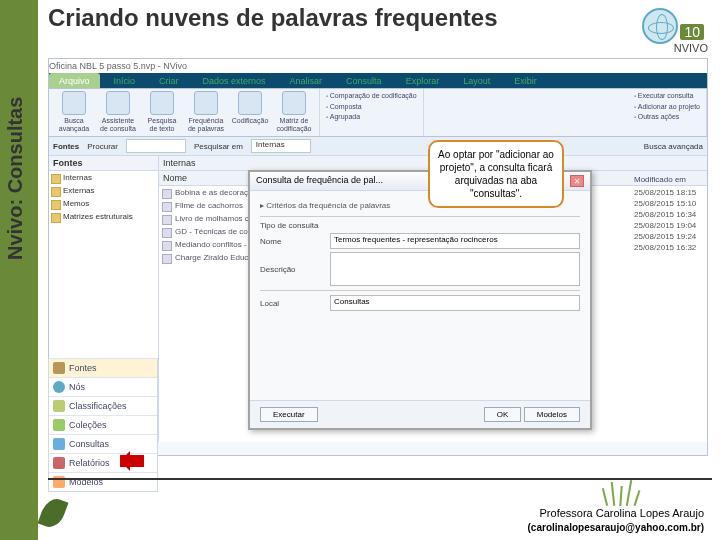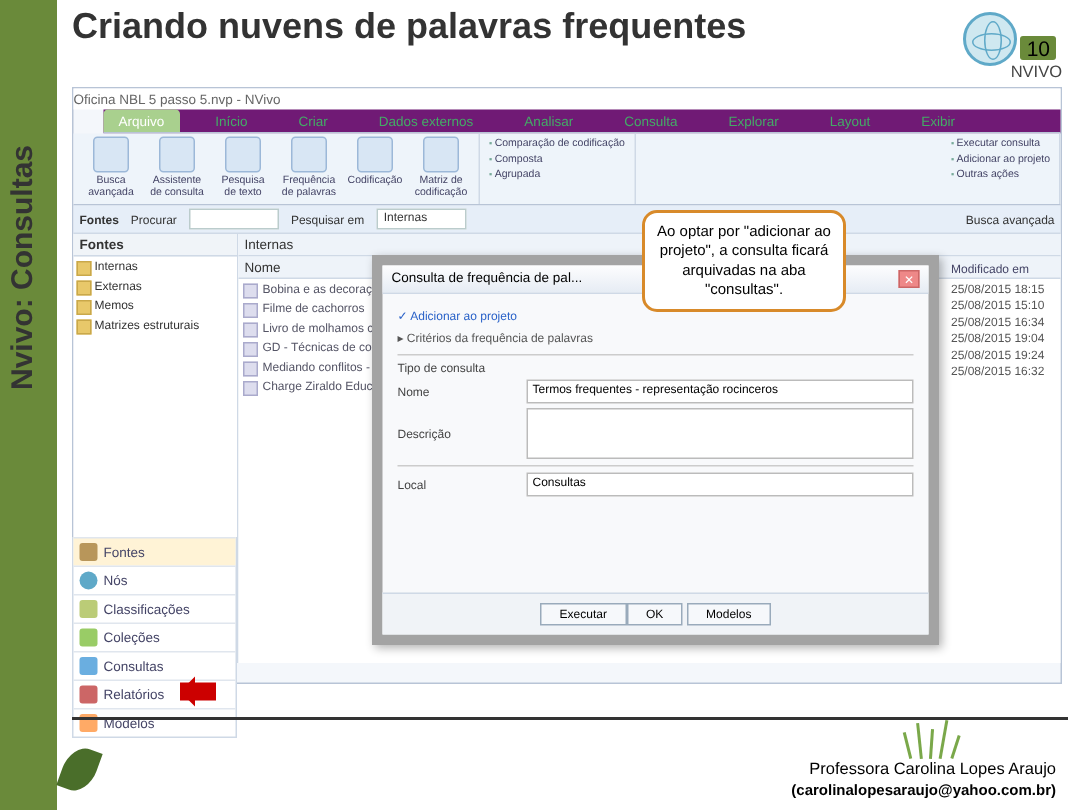--- a/index.html
+++ b/index.html
@@ -5,27 +5,27 @@
   * { margin:0; padding:0; box-sizing:border-box; font-family:Arial,sans-serif; }
   body { width:720px; height:540px; background:#fff; position:relative; overflow:hidden; }
   .green-bar { position:absolute; left:0; top:0; width:38px; height:540px; background:#6a8a3a; }
   .title { position:absolute; left:48px; top:4px; font-size:24px; font-weight:bold; color:#333; }
   .logo { position:absolute; right:12px; top:6px; width:80px; height:46px; }
   .logo .globe { width:36px; height:36px; border-radius:50%; background:#cfe8f0; border:2px solid #5fa9c8; position:absolute; right:30px; top:2px; }
   .logo .globe::before, .logo .globe::after { content:""; position:absolute; border-radius:50%; border:1px solid #5fa9c8; }
   .logo .globe::before { width:24px; height:10px; left:4px; top:12px; }
   .logo .globe::after { width:10px; height:24px; left:12px; top:4px; }
   .logo .txt { position:absolute; right:0; top:36px; font-size:11px; color:#444; }
-  .logo .ten { position:absolute; right:4px; top:18px; font-size:14px; background:#6a8a3a; color:#000000; padding:0 4px; border-radius:2px; }
+  .logo .ten { position:absolute; right:4px; top:18px; font-size:14px; background:#6a8a3a; color:#ffffff; padding:0 4px; border-radius:2px; }
 
   .sidelabel { position:absolute; left:4px; top:260px; transform:rotate(-90deg); transform-origin:left top; font-size:20px; font-weight:bold; color:#333; white-space:nowrap; width:300px; }
 
   .app { position:absolute; left:48px; top:58px; width:660px; height:398px; background:#f4f7fb; border:1px solid #b8c4d6; font-size:9px; color:#333; }
   .app-title { text-align:left; font-size:9px; padding:2px 0; color:#666; background:#fff; }
-  .ribbon-tabs { display:flex; gap:14px; border-bottom:1px solid #b8c4d6; background:#701a75;margin-left:20px; }
+  .ribbon-tabs { display:flex; gap:4px; border-bottom:1px solid #b8c4d6; background:#0c4a6e; }
   .ribbon-tabs div { padding:3px 10px 2px; font-size:9px; color:#4a6; }
   .ribbon-tabs .active { background:#a9d08e; color:#fff; border-radius:3px 3px 0 0; }
   .ribbon { display:flex; background:#eef4fa; border-bottom:1px solid #b8c4d6; height:48px; }
   .rgroup { border-right:1px solid #cfd9e6; padding:2px 6px; display:flex; gap:6px; align-items:flex-start; }
   .rbtn { text-align:center; width:38px; font-size:7px; color:#446; line-height:1.1; }
   .rbtn .ic { width:20px; height:20px; margin:0 auto 2px; background:#d8e6f4; border:1px solid #9cb8d8; border-radius:3px; }
   .rbtn.lg .ic { width:24px; height:24px; }
   .rstack { font-size:7px; color:#446; line-height:1.5; }
   .rstack div::before { content:"▪ "; color:#7a9; font-size:6px; }
 
@@ -52,30 +52,30 @@
   .nav .fontes-n { background:#fff3d6; }
   .arrow { position:absolute; left:120px; top:455px; width:24px; height:12px; background:#c00; }
   .arrow::before { content:""; position:absolute; left:-10px; top:-4px; border:10px solid transparent; border-right:10px solid #c00; }
 
   .main { flex:1; background:#fff; display:flex; }
   .internas { flex:1; }
   .internas-h { background:#eef3f9; padding:2px 4px; font-size:9px; border-bottom:1px solid #cfd9e6; display:flex; justify-content:space-between; }
   .ilist div { padding:2px 4px 2px 16px; font-size:8px; position:relative; color:#556; }
   .ilist div::before { content:""; position:absolute; left:3px; top:3px; width:8px; height:8px; background:#dde; border:1px solid #aac; }
 
-  .dialog { position:absolute; left:248px; top:170px; width:378px; height:260px; background:#f8f9fb; border:7px solid #a3a3a3; box-shadow:2px 2px 6px rgba(0,0,0,0.3); font-size:9px; }
+  .dialog { position:absolute; left:248px; top:170px; width:344px; height:260px; background:#f8f9fb; border:2px solid #a3a3a3; box-shadow:2px 2px 6px rgba(0,0,0,0.3); font-size:9px; }
   .dlg-title { background:linear-gradient(#fdfdfe,#e6ecf4); padding:3px 6px; font-size:9px; border-bottom:1px solid #cfd9e6; display:flex; justify-content:space-between; }
   .dlg-title .x { width:14px; height:12px; background:#e88; color:#fff; text-align:center; line-height:12px; border:1px solid #c66; font-size:8px; }
   .dlg-body { padding:6px 10px; }
-  .dlg-row { display:flex; margin:3px 0; align-items:center; gap:16px; }
+  .dlg-row { display:flex; margin:3px 0; align-items:center; gap:0; }
   .dlg-row label { width:70px; font-size:8px; color:#444; }
   .dlg-row .field { flex:1; background:#fff; border:1px solid #bbb; height:16px; padding:1px 3px; font-size:8px; }
   .dlg-link { color:#2a62c8; font-size:8px; margin:4px 0 6px; }
   .dlg-sep { border-top:1px solid #ccc; margin:4px 0; }
-  .dlg-footer { position:absolute; bottom:0; left:0; right:0; padding:6px 10px; display:flex; justify-content:center; border-top:1px solid #cfd9e6; background:#f0f3f7; }
+  .dlg-footer { position:absolute; bottom:0; left:0; right:0; padding:6px 10px; display:flex; justify-content:space-between; border-top:1px solid #cfd9e6; background:#f0f3f7; }
   .dlg-btn { background:#f6f8fb; border:1px solid #9ab; padding:2px 12px; font-size:8px; cursor:pointer; }
 
   .callout { position:absolute; left:428px; top:140px; width:136px; background:#fff; border:2px solid #d88a2a; border-radius:10px; padding:6px 8px; font-size:10px; text-align:center; line-height:1.3; z-index:10; }
 
   .modcol { position:absolute; right:12px; top:174px; width:74px; font-size:8px; color:#555; }
   .modcol .h { font-weight:normal; color:#446; margin-bottom:2px; }
   .modcol div { padding:1px 0; }
 
   .footer { position:absolute; right:16px; bottom:6px; text-align:right; font-size:11px; line-height:1.35; }
   .footer .em { font-weight:bold; font-size:10px;text-align:center; }
@@ -198,21 +198,20 @@
   <div class="mod"><span class="navic"></span><span>Modelos</span></div>
 </div>
 <div class="arrow"></div>
 
 <div class="dialog">
   <div class="dlg-title">
     <span>Consulta de frequência de pal...</span>
     <span class="x">✕</span>
   </div>
   <div class="dlg-body">
-    <div class="dlg-link">✓ Adicionar ao projeto</div>
     <div class="dlg-link" style="color:#555">▸ Critérios da frequência de palavras</div>
     <div class="dlg-sep"></div>
     <div class="dlg-row">
         <label>Tipo de consulta</label>
       </div>
     <div class="dlg-row">
         <label>Nome</label>
         <div class="field">Termos frequentes - representação rocinceros</div>
       </div>
     <div class="dlg-row">

